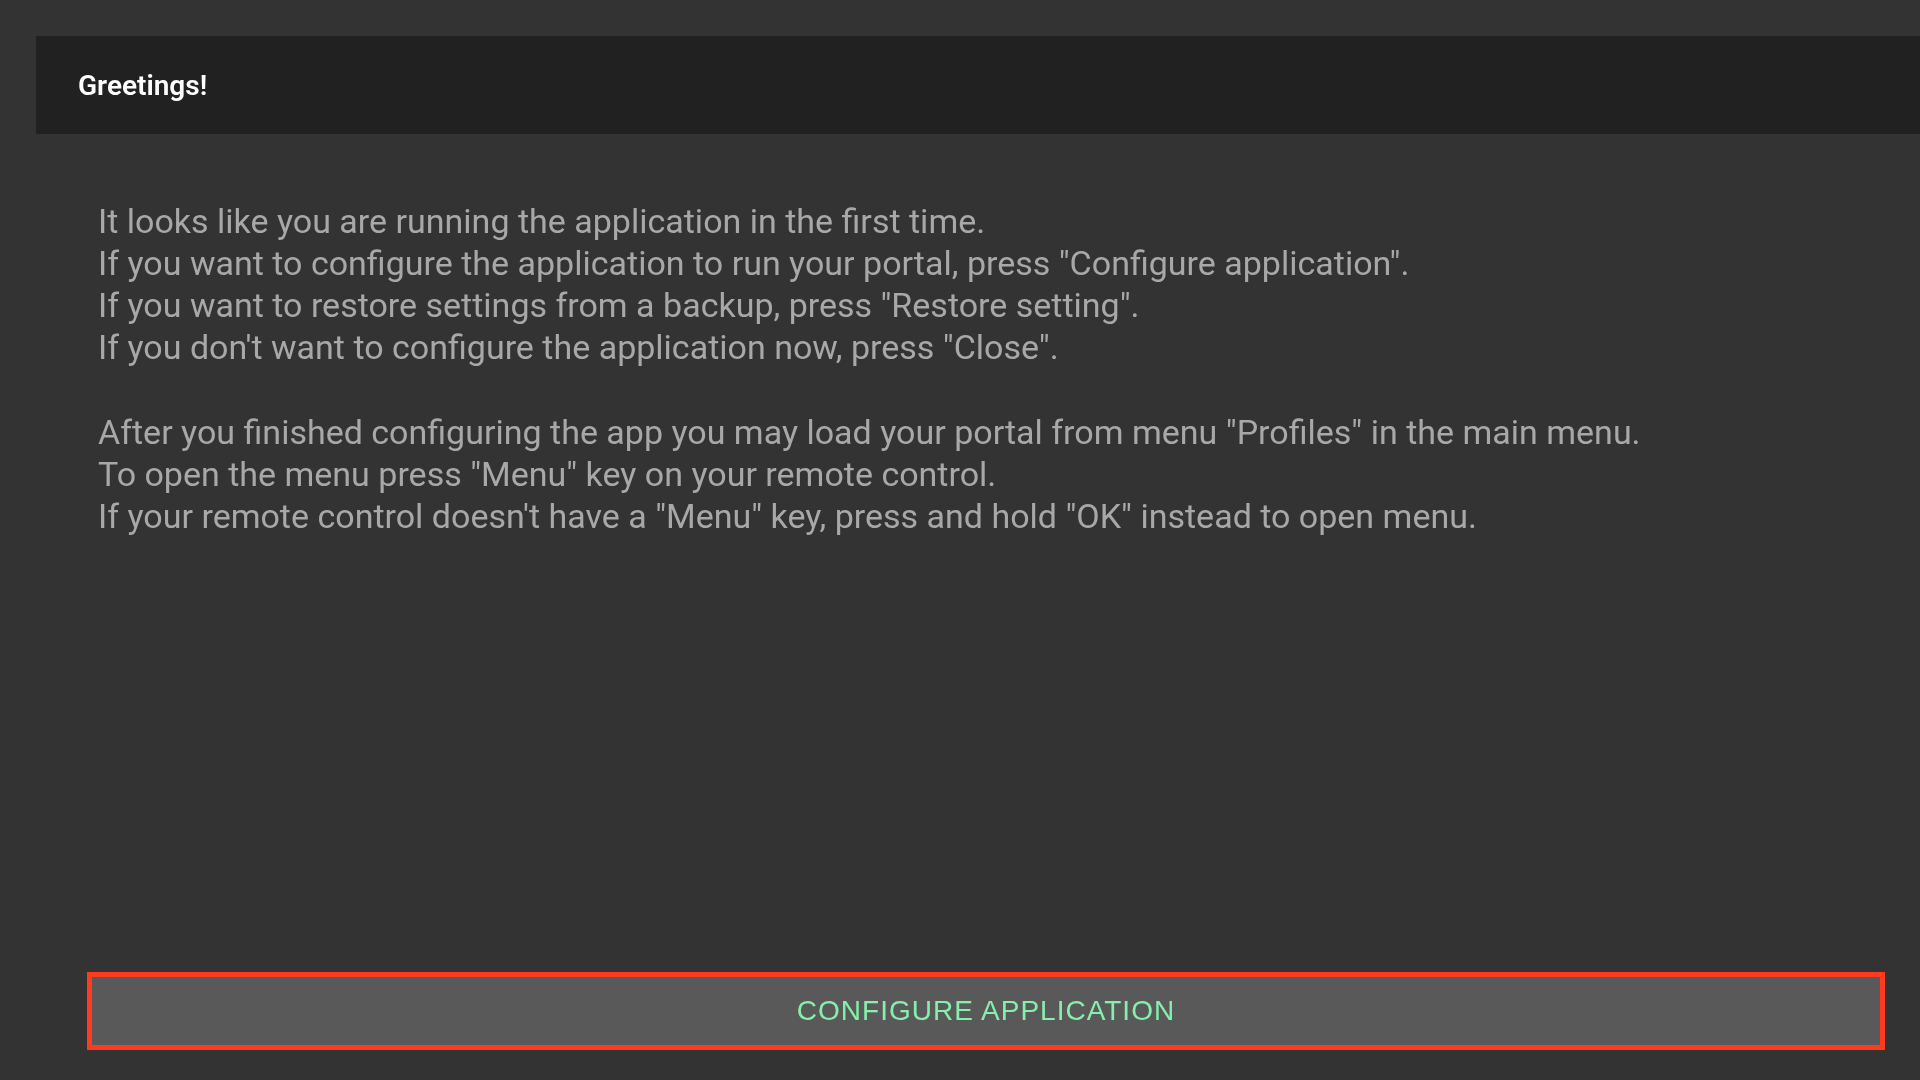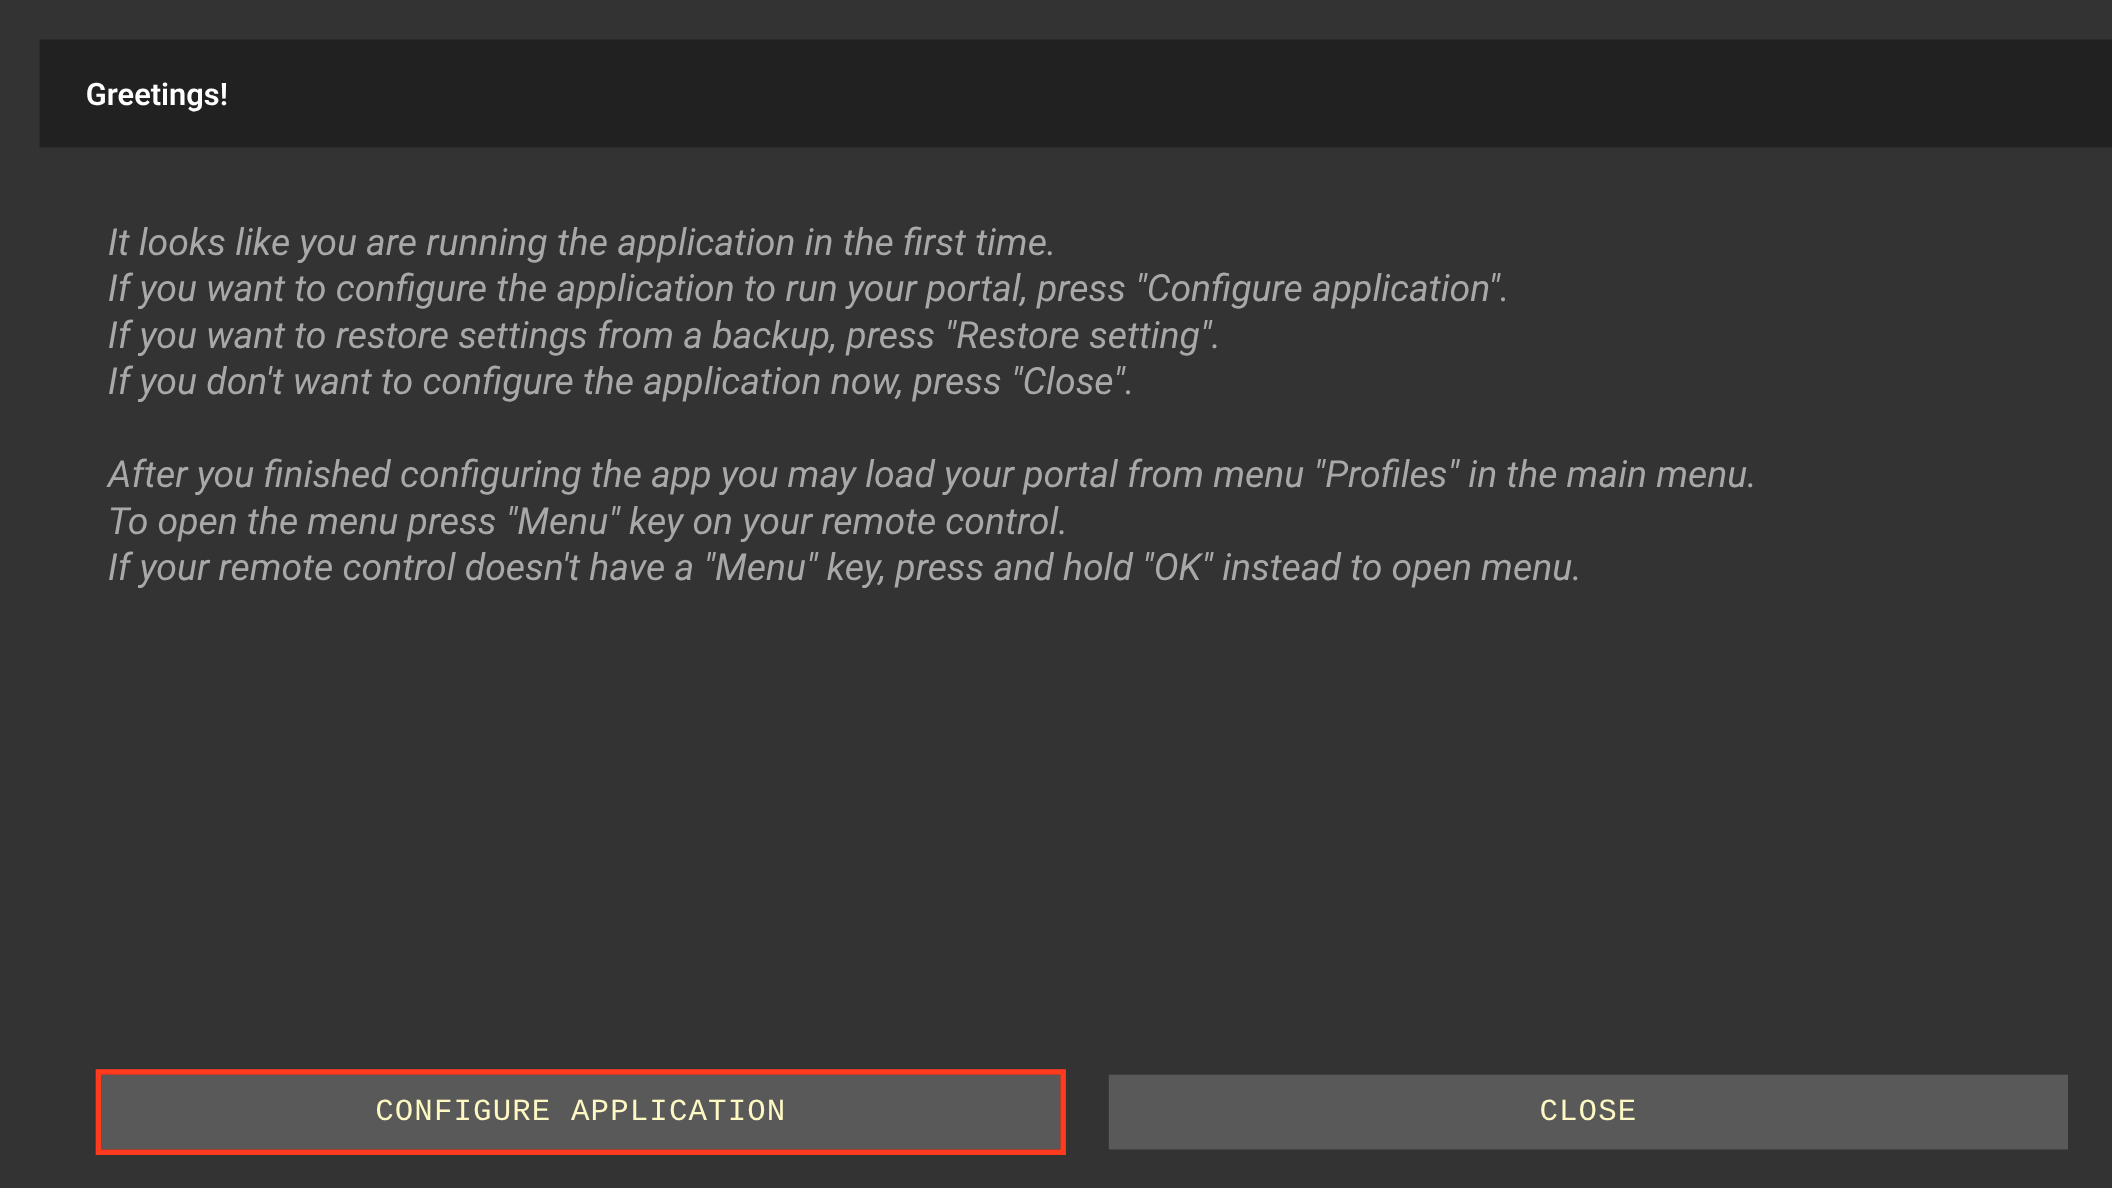--- a/index.html
+++ b/index.html
@@ -35,43 +35,42 @@
     .content {
       padding: 42px 38px;
     }
     
     .message-text {
       font-size: 34px;
       line-height: 1.24;
       color: #a8a8a8;
       white-space: pre-line;
       font-weight: 400;
-      font-style: italic;
     }
     
     .button-row {
       position: absolute;
       bottom: 35px;
       left: 44px;
       right: 40px;
       display: flex;
       gap: 20px;
     }
     
     .action-button {
       flex: 1;
       height: 68px;
       background: #595959;
       border: none;
-      color: #fef9c3;
+      color: #86efac;
       font-size: 28px;
       font-weight: 500;
       letter-spacing: 1px;
       cursor: pointer;
-      font-family: Liberation Mono, monospace;
+      font-family: Liberation Sans, sans-serif;
     }
     
     .action-button.selected {
       background: #595959;
       outline: 5px solid #ff3b1f;
       outline-offset: 0;
     }
   </style>
 </head>
 <body>
@@ -86,14 +85,13 @@
 <span> If you want to restore settings from a backup, press "Restore setting".</span>
 <span> If you don't want to configure the application now, press "Close".</span>
 <span></span>
 <span> After you finished configuring the app you may load your portal from menu "Profiles" in the main menu.</span>
 <span> To open the menu press "Menu" key on your remote control.</span>
 <span> If your remote control doesn't have a "Menu" key, press and hold "OK" instead to open menu.</span></div>
 </div>
 
 <div class="button-row">
   <button class="action-button selected">CONFIGURE APPLICATION</button>
-  <button class="action-button">CLOSE</button>
 </div>
 
 </body></html>

